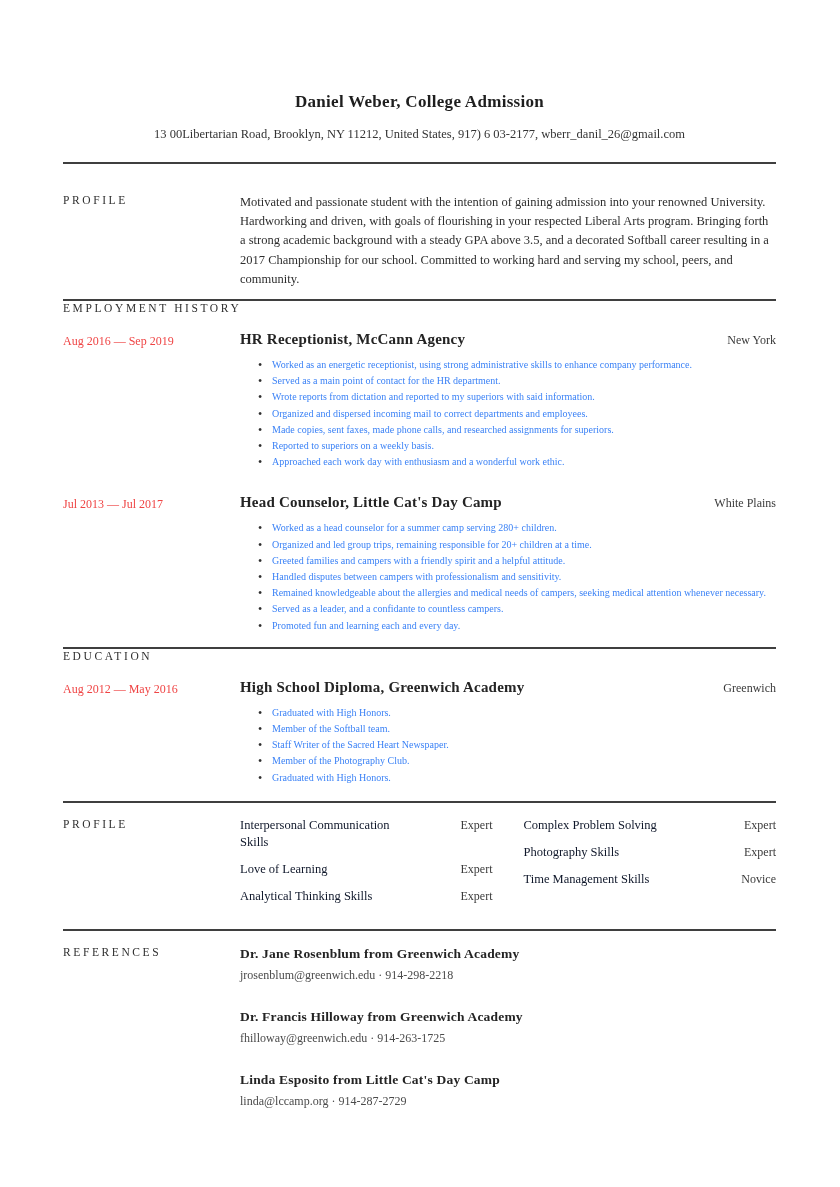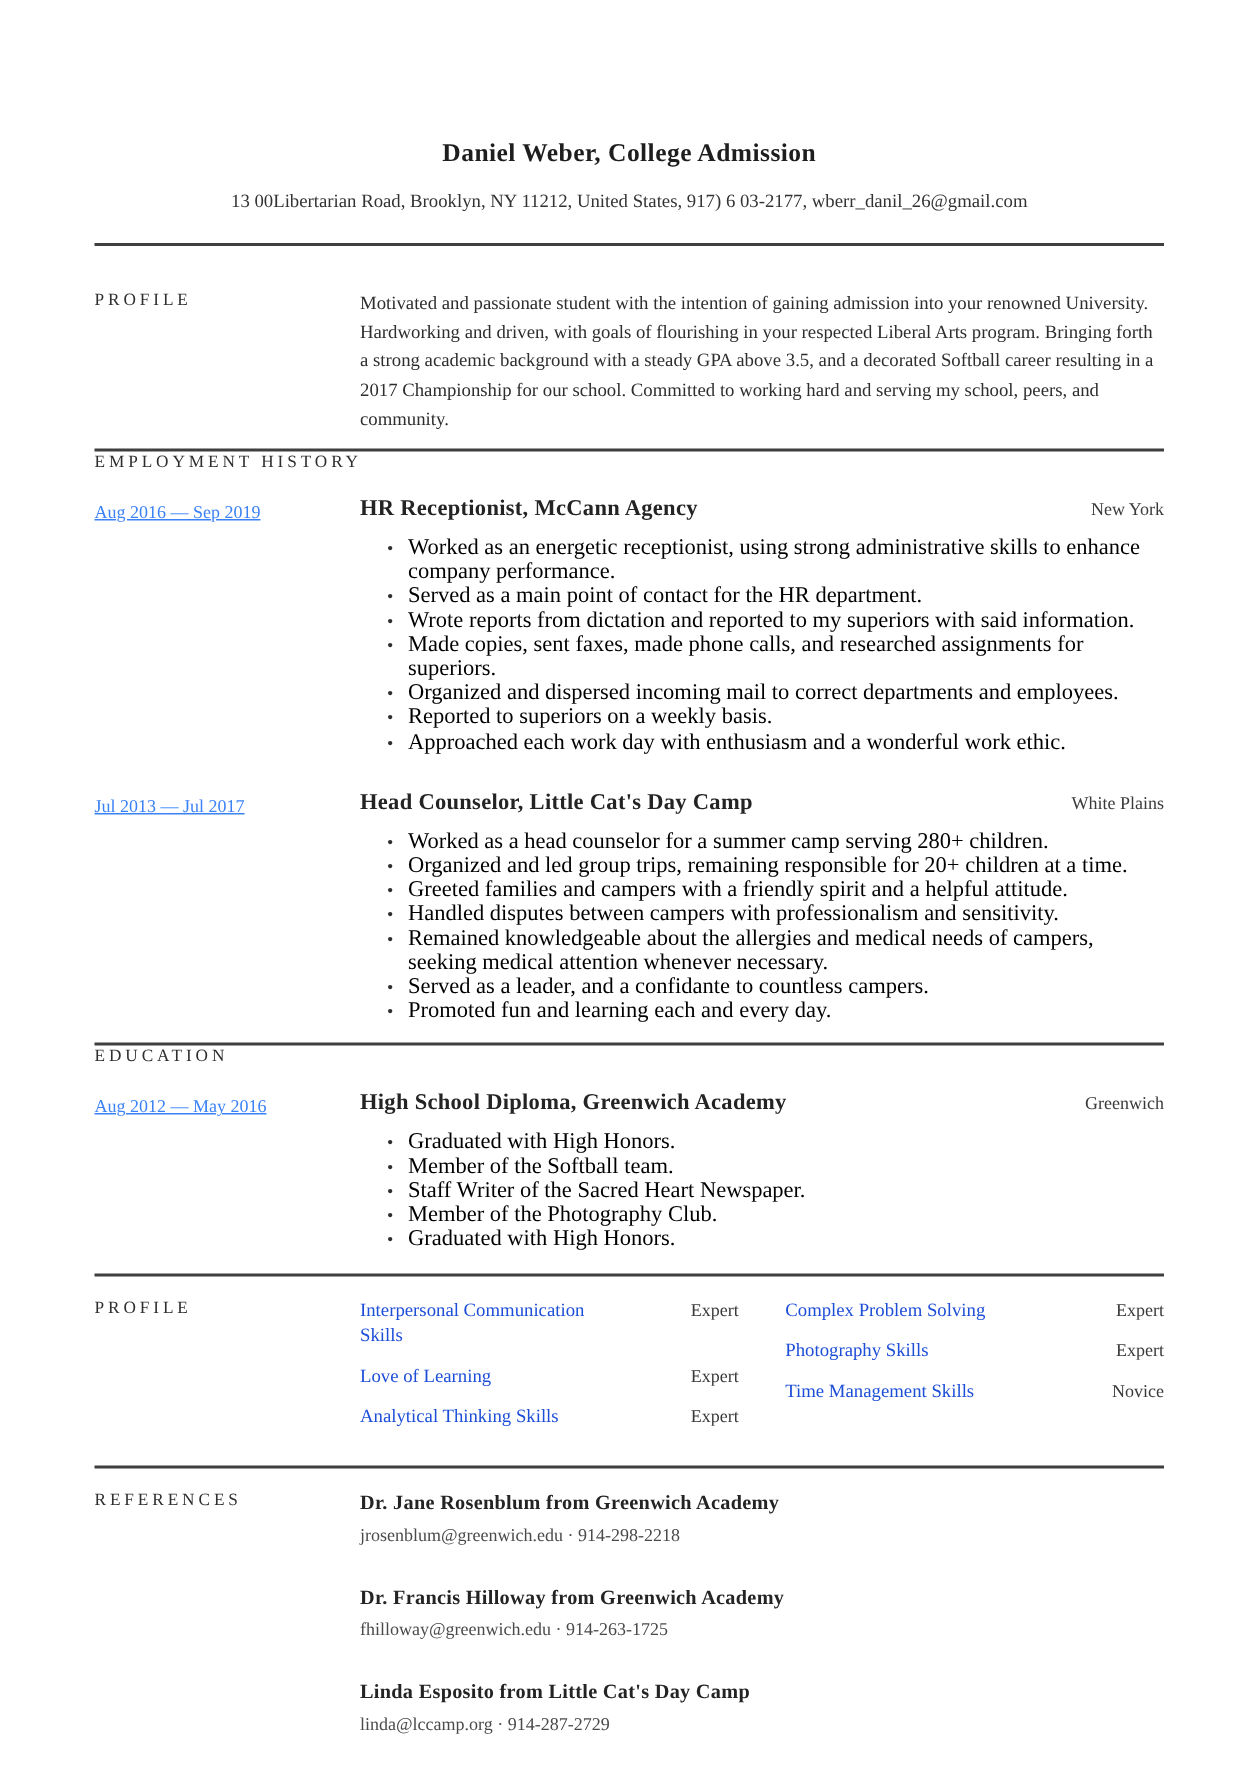--- a/index.html
+++ b/index.html
@@ -61,25 +61,24 @@
     color: #2e2e2e;
   }
 
   
   .sec-head-gap { height: 13px; }
   .entry { display: flex; align-items: flex-start; }
   .entry-dates {
     width: 177px;
     flex-shrink: 0;
     font-size: 12px;
-    color: #3b82f6;
+    color: #ef4444;
     line-height: 18px;
     padding-top: 3px;
     white-space: nowrap;
-    text-decoration: underline;
   }
   .entry-main { flex: 1; min-width: 0; }
   .entry-title-row { display: flex; align-items: baseline; }
   .entry-title {
     flex: 1;
     font-size: 15px;
     font-weight: bold;
     color: #242424;
     line-height: 21px;
     letter-spacing: 0.2px;
@@ -87,23 +86,23 @@
   .entry-loc {
     font-size: 12px;
     color: #3a3a3a;
     white-space: nowrap;
     padding-left: 12px;
   }
   .bullets { list-style: none; margin-top: 7px; padding-left: 18px; }
   .bullets li {
     position: relative;
     padding-left: 14px;
-    font-size: 15px;
+    font-size: 10px;
     line-height: 16.2px;
-    color: #000000;
+    color: #3b82f6;
   }
   .bullets li::before {
     content: "\2022";
     position: absolute;
     left: 0;
     top: 0;
     font-size: 12px;
     color: #2e2e2e;
   }
   .entry-gap { height: 22px; }
@@ -115,21 +114,21 @@
   .skills-cols { display: flex; gap: 31px; }
   .skills-col { flex: 1; min-width: 0; }
   .skill-row {
     display: flex;
     justify-content: space-between;
     align-items: flex-start;
     margin-bottom: 10px;
   }
   .skill-name {
     font-size: 12.5px;
-    color: #1d4ed8;
+    color: #0f172a;
     line-height: 17px;
     max-width: 170px;
   }
   .skill-level {
     font-size: 12px;
     color: #3a3a3a;
     line-height: 17px;
     white-space: nowrap;
     text-align: right;
   }
@@ -181,22 +180,22 @@
       <div class="entry-dates">Aug 2016 — Sep 2019</div>
       <div class="entry-main">
         <div class="entry-title-row">
           <div class="entry-title">HR Receptionist, McCann Agency</div>
           <div class="entry-loc">New York</div>
         </div>
         <ul class="bullets">
           <li>Worked as an energetic receptionist, using strong administrative skills to enhance company performance.</li>
           <li>Served as a main point of contact for the HR department.</li>
           <li>Wrote reports from dictation and reported to my superiors with said information.</li>
+          <li>Organized and dispersed incoming mail to correct departments and employees.</li>
           <li>Made copies, sent faxes, made phone calls, and researched assignments for superiors.</li>
-          <li>Organized and dispersed incoming mail to correct departments and employees.</li>
           <li>Reported to superiors on a weekly basis.</li>
           <li>Approached each work day with enthusiasm and a wonderful work ethic.</li>
         </ul>
       </div>
     </div>
 
     <div class="entry-gap"></div>
 
     <div class="entry">
       <div class="entry-dates">Jul 2013 — Jul 2017</div>

